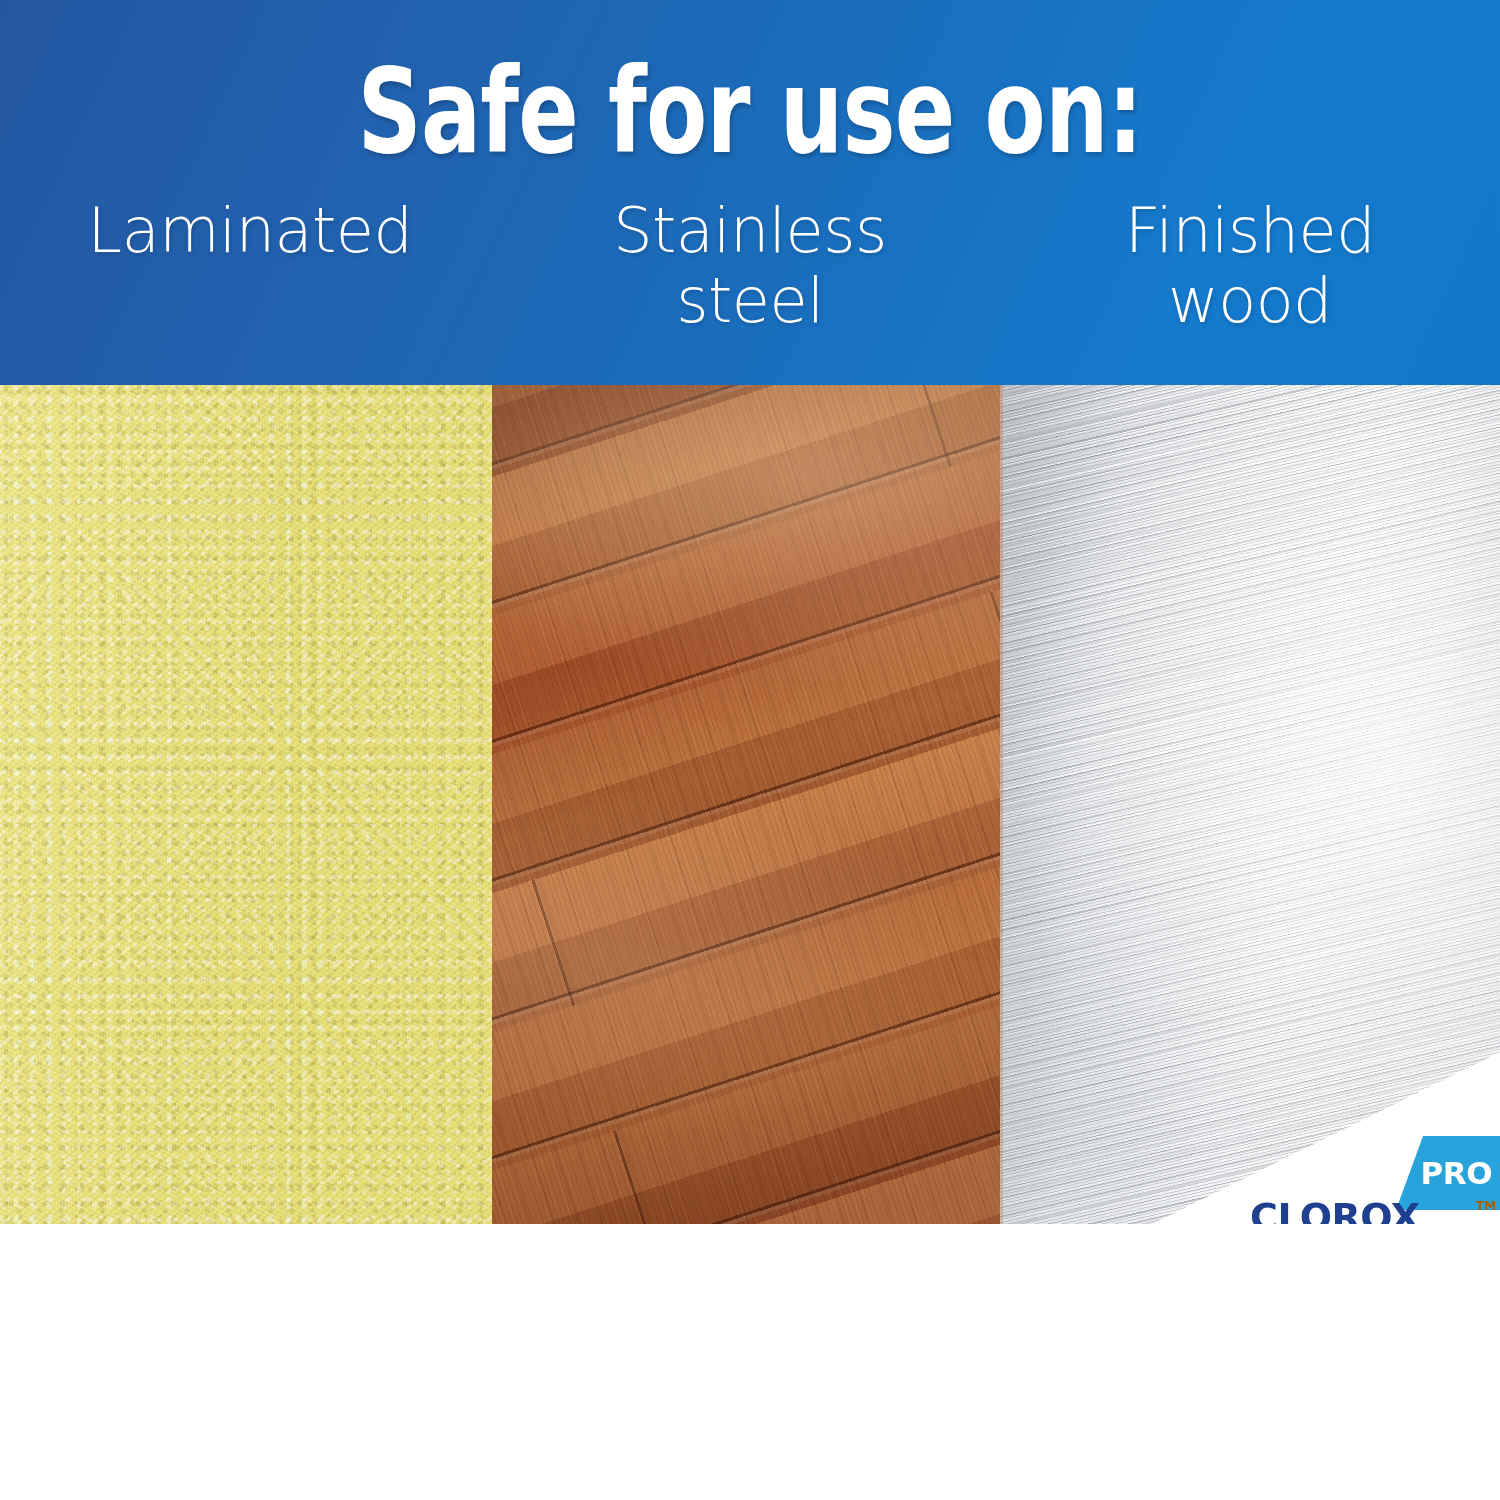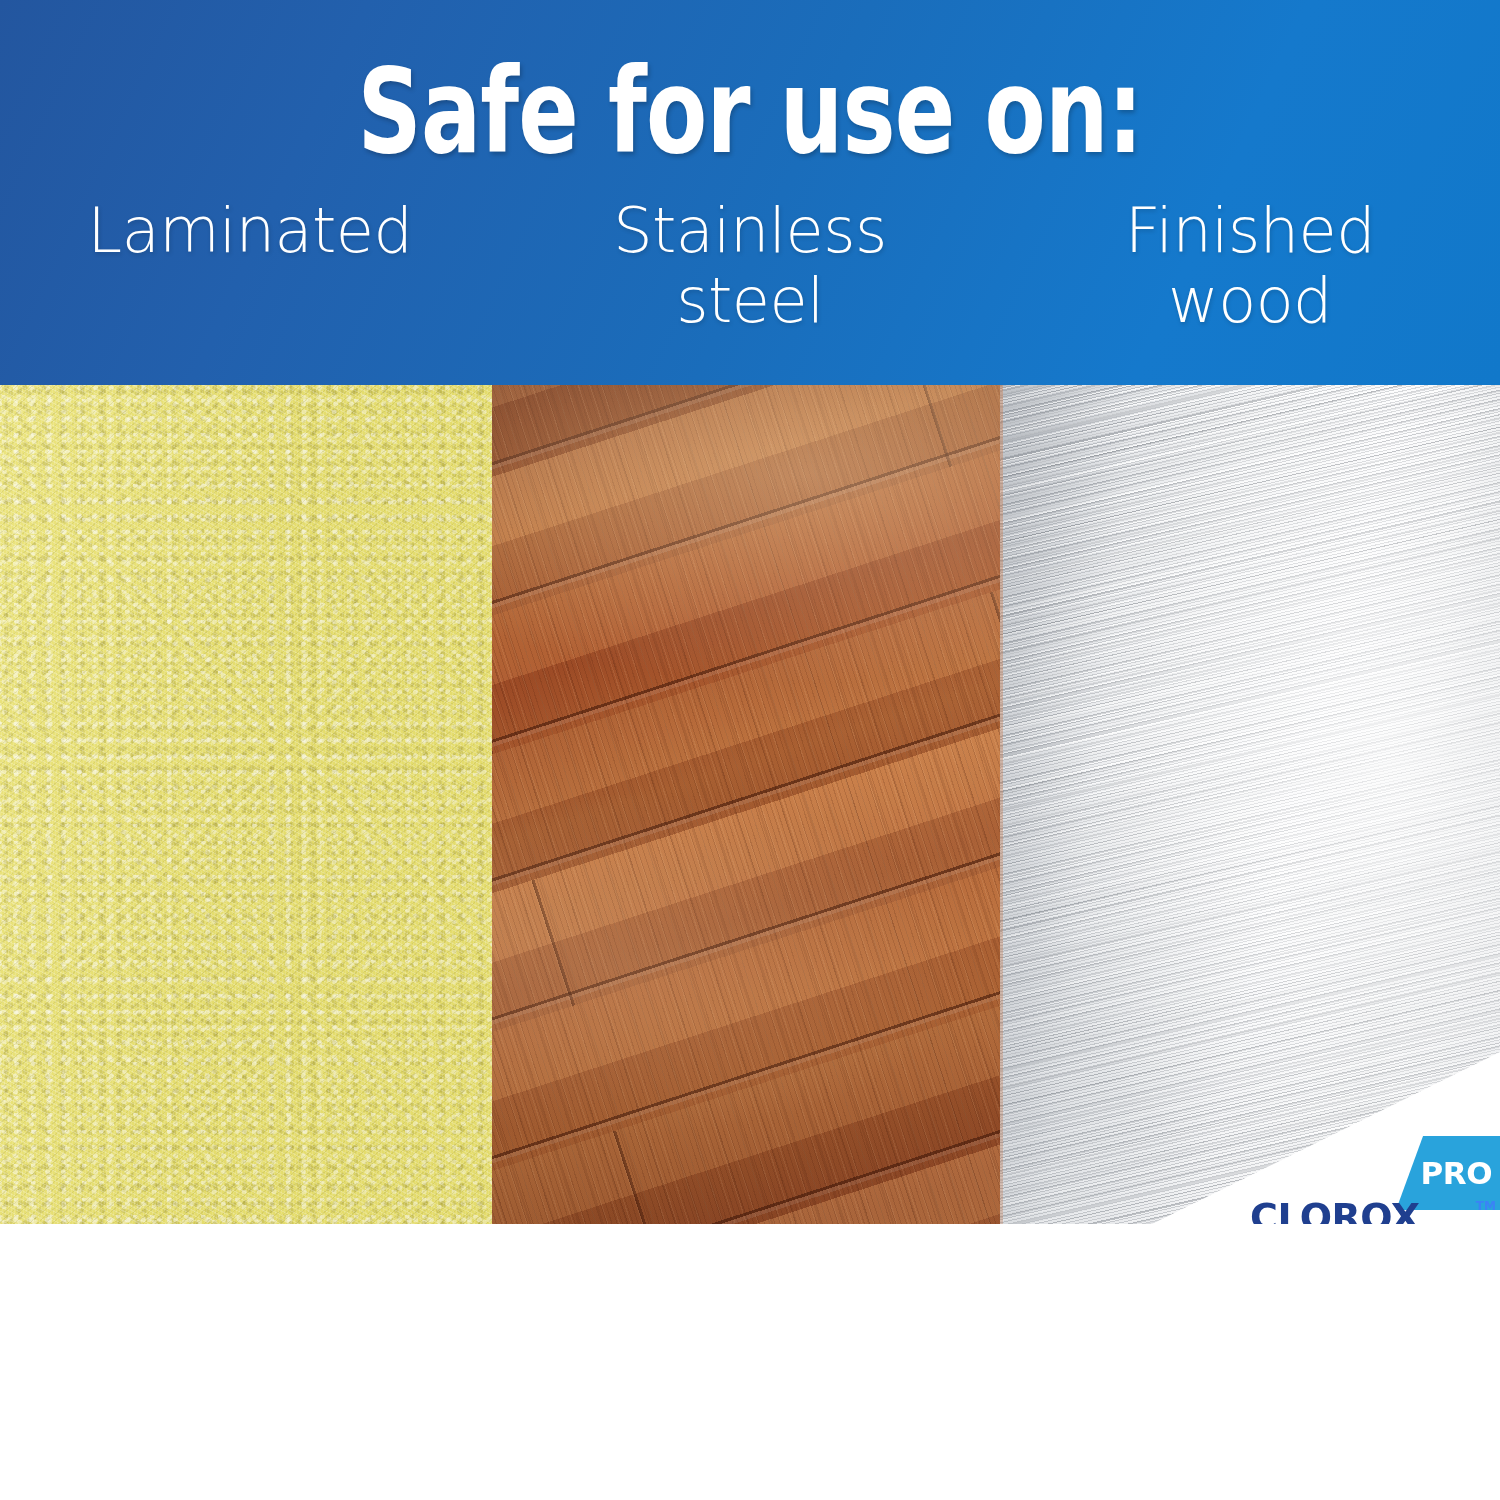--- a/index.html
+++ b/index.html
@@ -244,21 +244,21 @@
     color:#ffffff;
     font-family:"DejaVu Sans","Liberation Sans",sans-serif;
     font-weight:bold;
     font-size:31px;
     letter-spacing:-0.5px;
     line-height:38px;
     white-space:nowrap;
   }
   .tm-mark{
     position:absolute;right:4px;bottom:-2px;
-    color:#3b82f6;
+    color:#a16207;
     font-family:"DejaVu Sans","Liberation Sans",sans-serif;
     font-weight:bold;
     font-size:12px;
     line-height:12px;
   }
 </style>
 </head>
 <body>
 
 <div id="stage">

